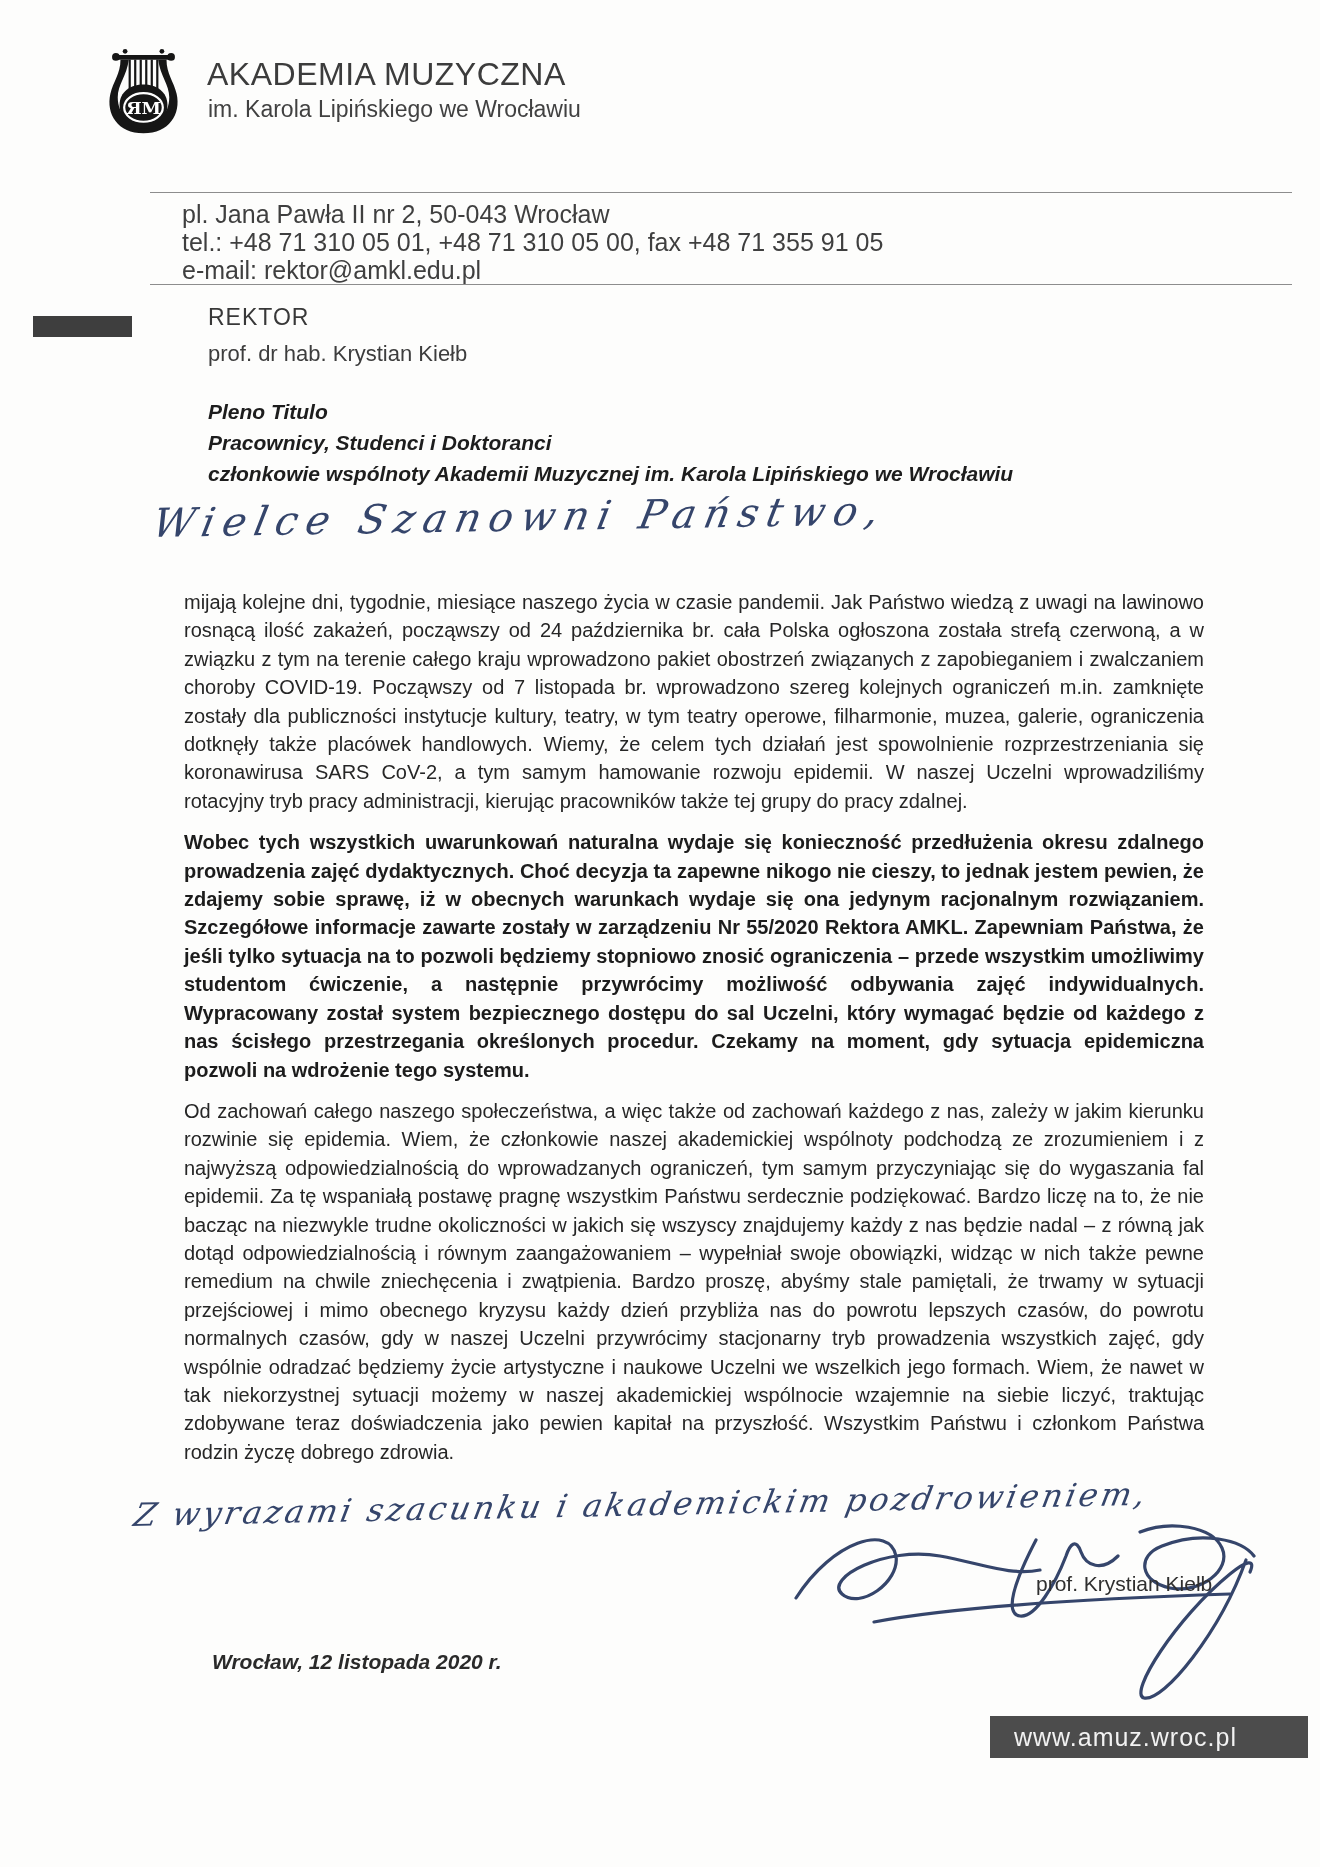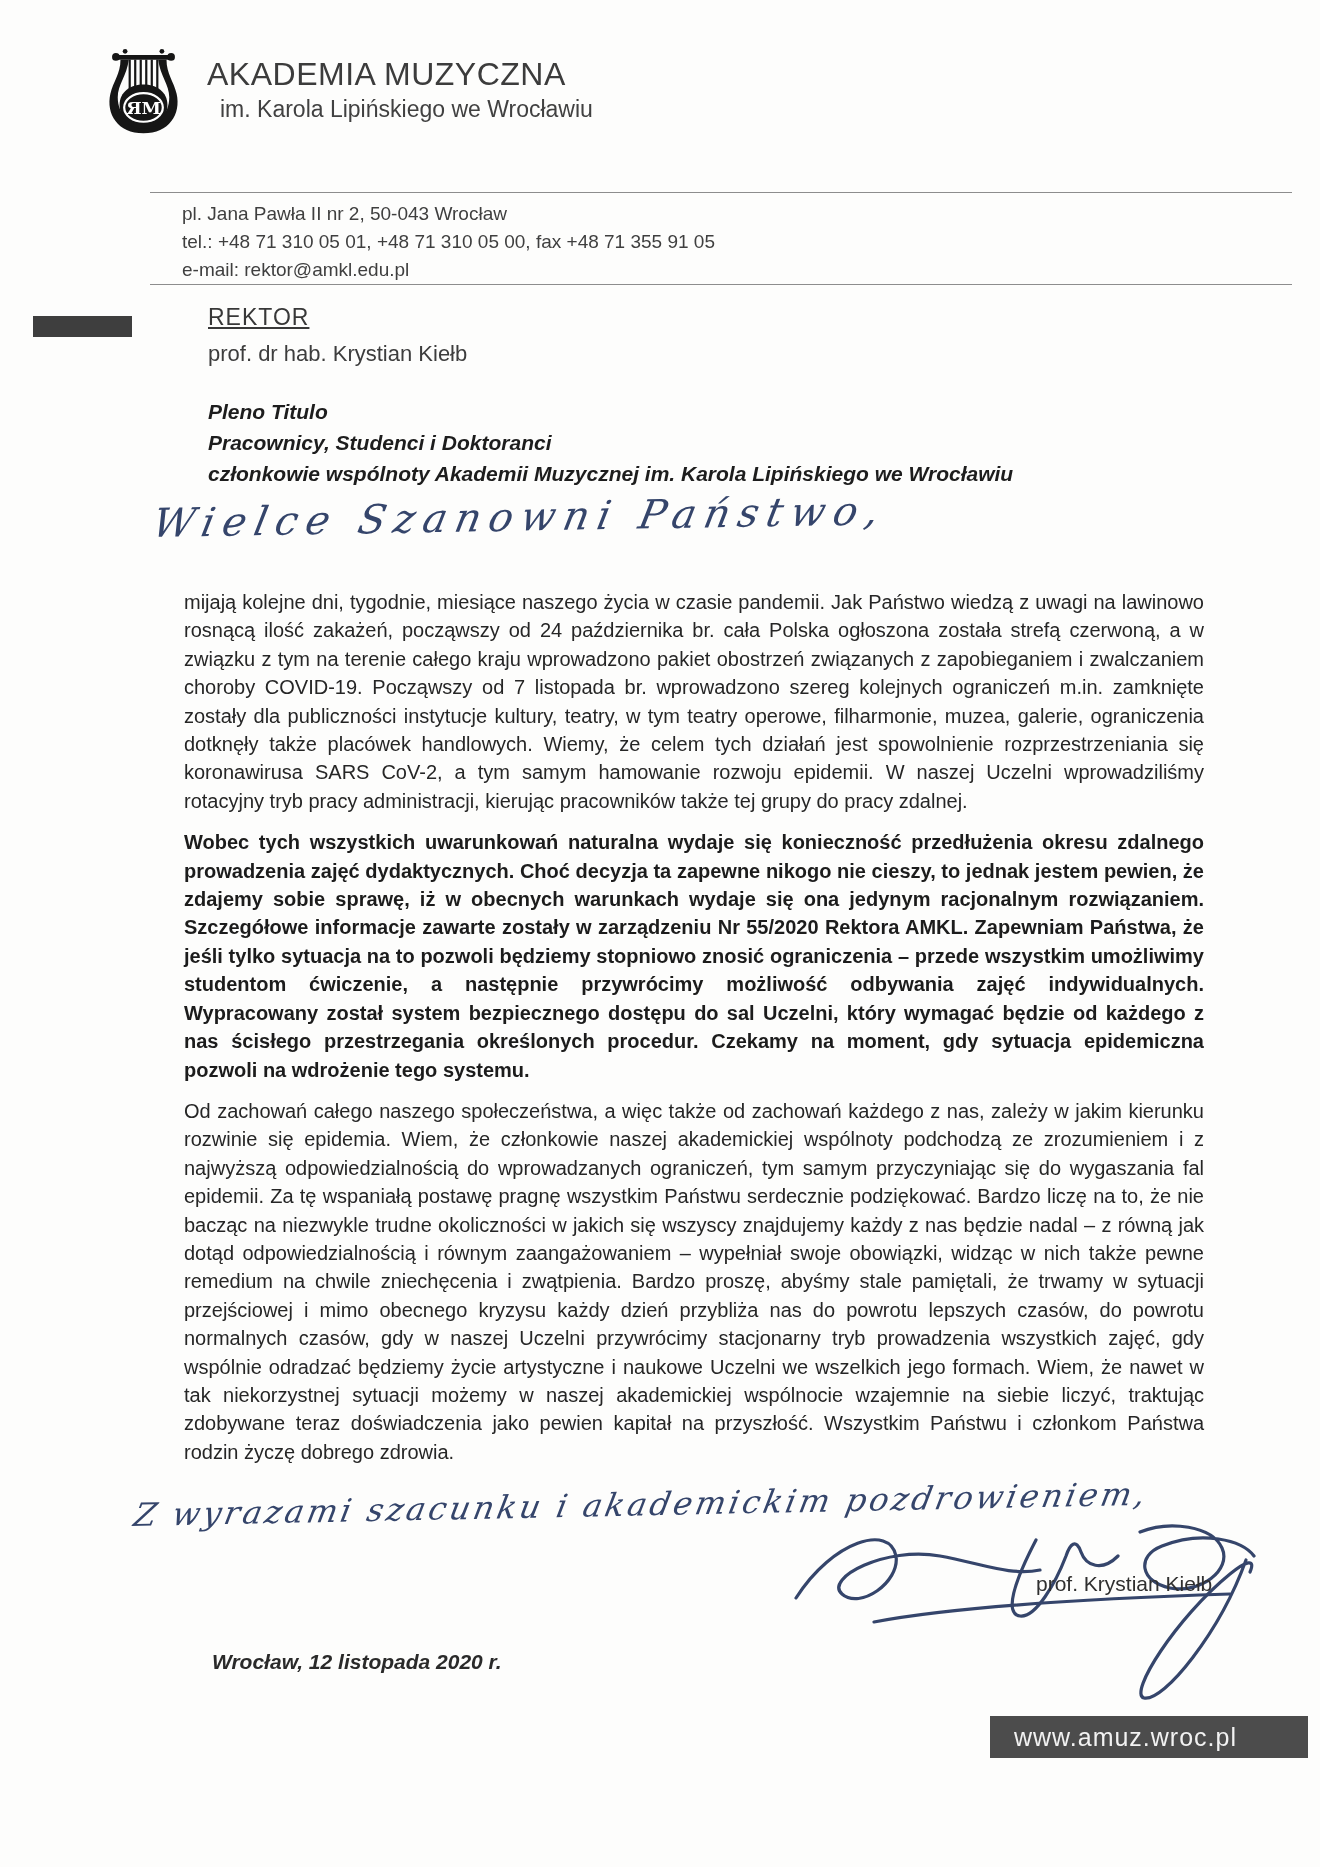--- a/index.html
+++ b/index.html
@@ -5,32 +5,32 @@
   html,body{margin:0;padding:0;}
   body{background:#e8e8e8;font-family:"Liberation Sans",sans-serif;}
   .page{
     position:relative;width:1320px;height:1867px;background:#fdfdfc;
     margin:0 auto;overflow:hidden;color:#2b2b2b;
   }
   .abs{position:absolute;}
 
   
   .org-name{left:207px;top:56px;font-size:32px;letter-spacing:.5px;color:#3c3c3c;}
-  .org-sub{left:220px;top:96px;font-size:23px;color:#414141;}
+  .org-sub{left:208px;top:96px;font-size:23px;color:#414141;}
   .logo{left:96px;top:44px;width:95px;height:92px;}
 
   .rule{left:150px;width:1142px;height:0;border-top:1.6px solid #8d8d8d;}
   .rule-1{top:192px;}
   .rule-2{top:284px;}
 
-  .address{left:182px;top:200px;font-size:19px;line-height:28px;color:#3f3f3f;}
+  .address{left:182px;top:200px;font-size:25px;line-height:28px;color:#3f3f3f;}
 
   .redaction{left:33px;top:316px;width:99px;height:21px;background:#3e3e3e;}
 
-  .sender-title{left:208px;top:304px;font-size:23px;letter-spacing:1px;color:#383838;text-decoration:underline;}
+  .sender-title{left:208px;top:304px;font-size:23px;letter-spacing:1px;color:#383838;}
   .sender-name{left:208px;top:341px;font-size:22px;color:#3d3d3d;}
 
   .addressee{left:208px;top:396px;font-size:21px;line-height:31px;
     font-weight:bold;font-style:italic;color:#1d1d1d;}
 
   .hand{font-family:"DejaVu Serif",serif;font-style:italic;color:#35456b;white-space:nowrap;}
   .greeting{left:158px;top:500px;font-size:40px;letter-spacing:8px;
     transform:skewX(-12deg) rotate(-1deg);transform-origin:left top;}
   .closing-hand{left:138px;top:1496px;font-size:32px;letter-spacing:3px;
     transform:skewX(-12deg) rotate(-1.2deg);transform-origin:left top;}

